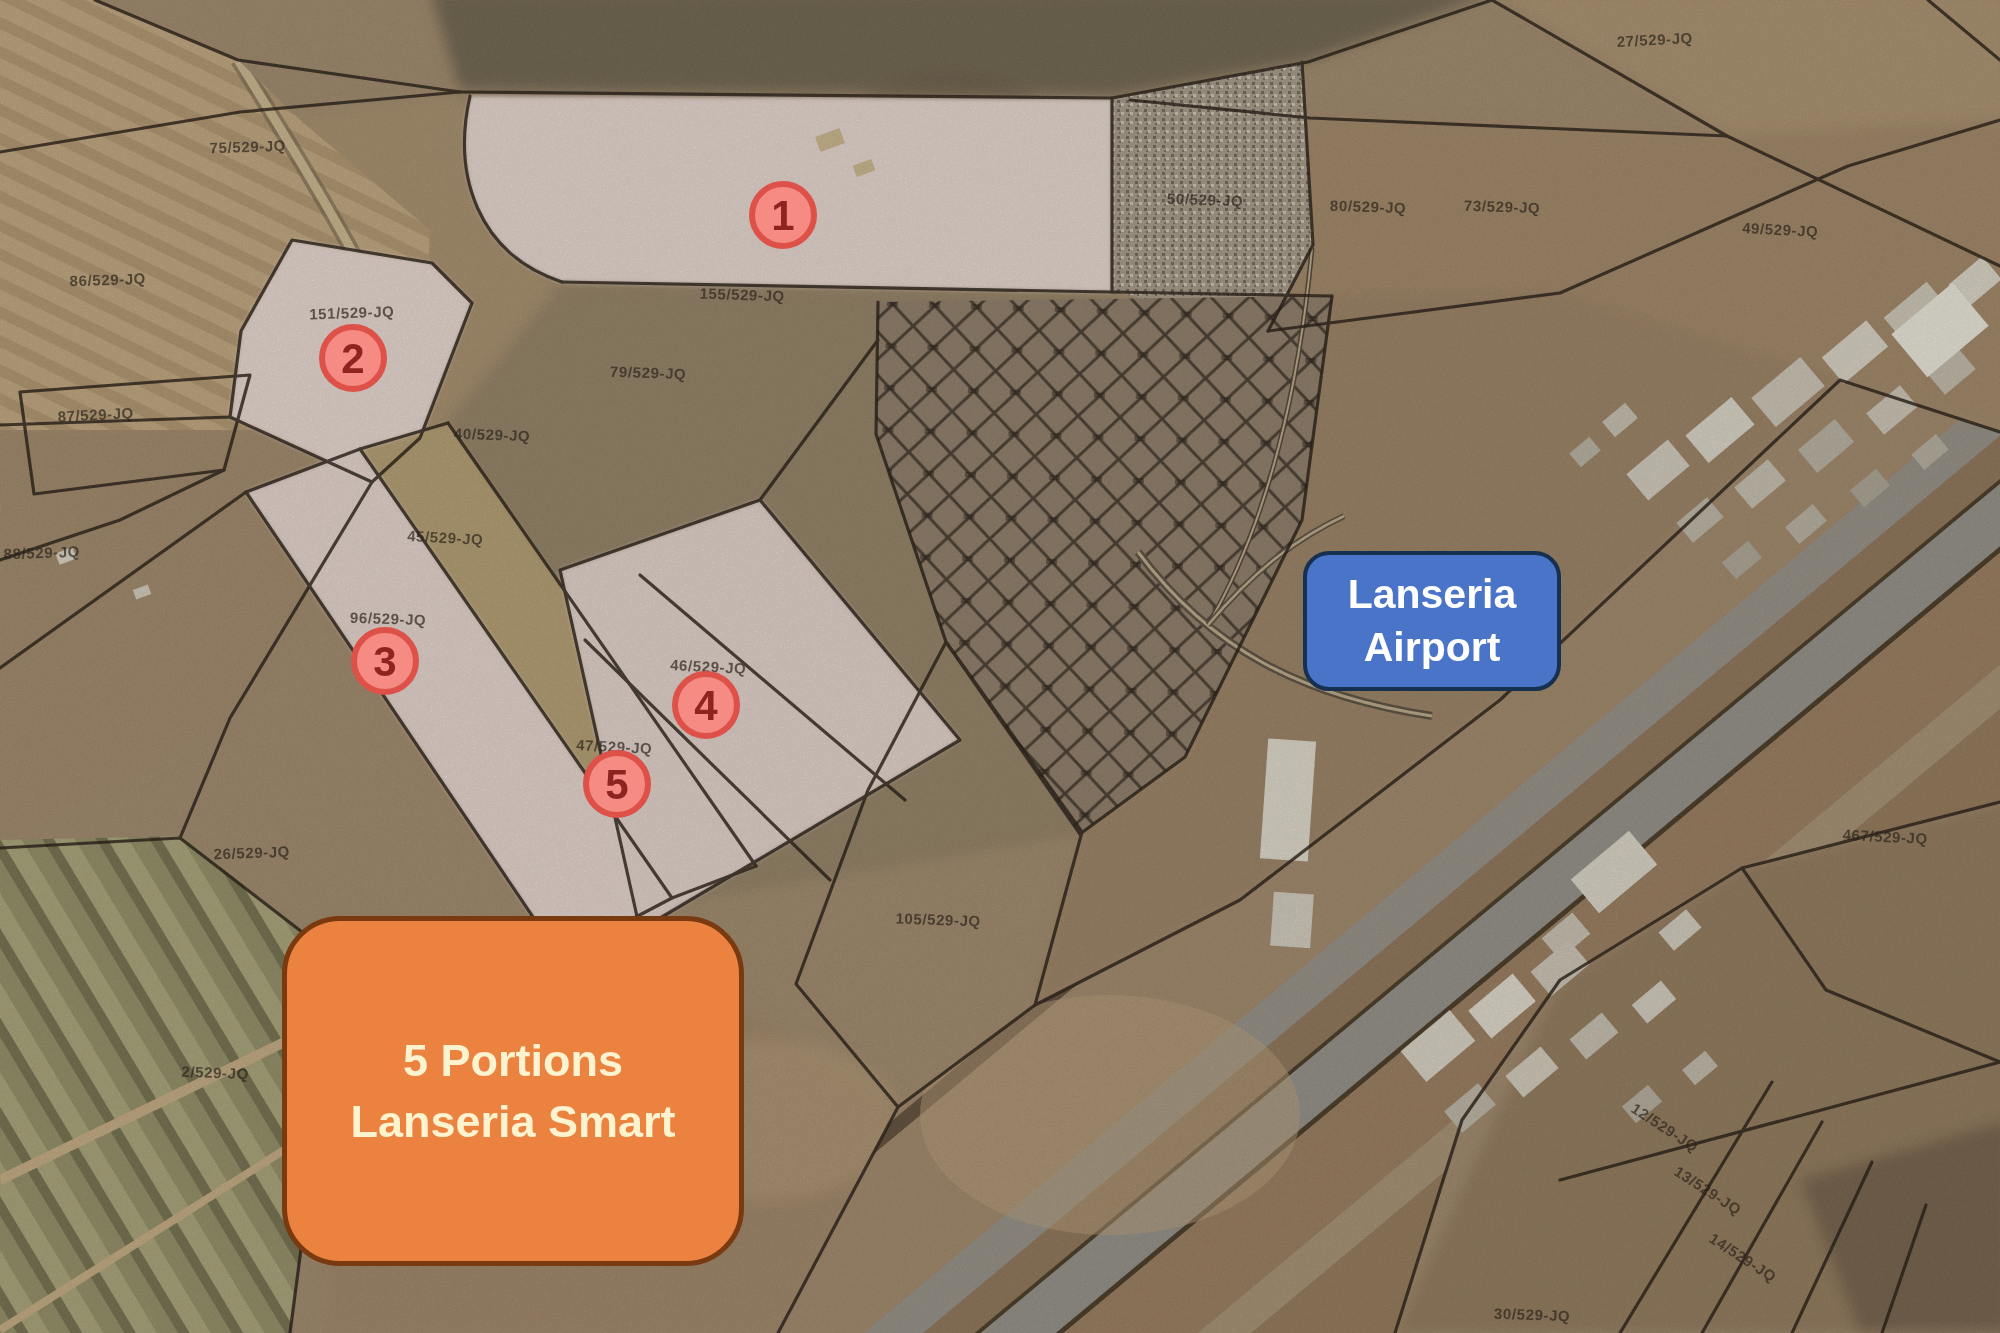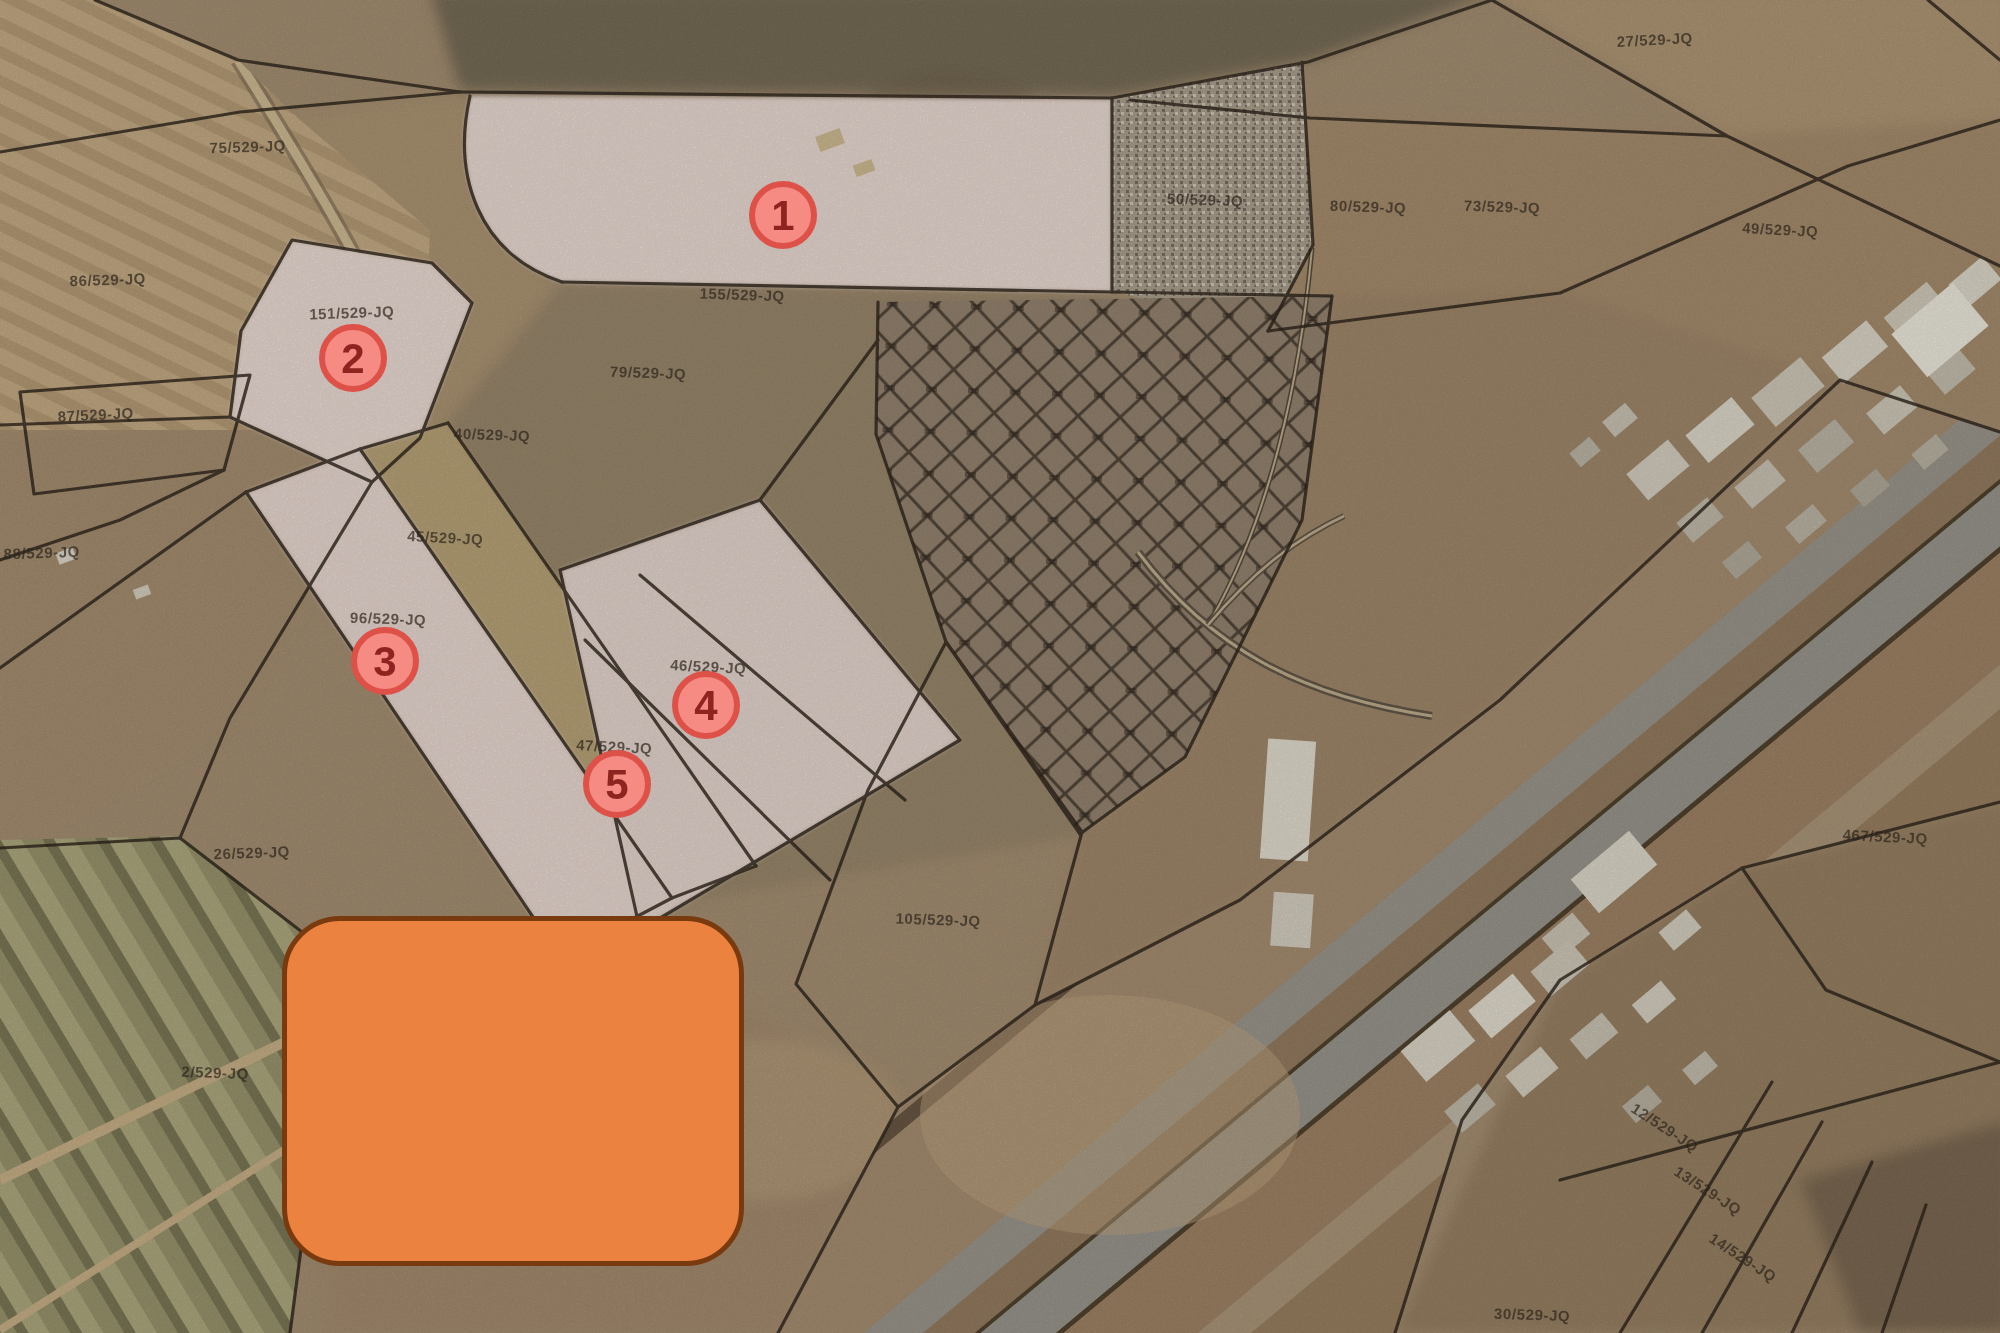--- a/index.html
+++ b/index.html
@@ -282,17 +282,23 @@
           <circle cx="706" cy="705" r="31" class="marker-circle"></circle>
           <text x="706" y="720" class="marker-number">4</text>
         </g>
         <g>
           <circle cx="617" cy="784" r="31" class="marker-circle"></circle>
           <text x="617" y="799" class="marker-number">5</text>
         </g>
       </g>
 </svg>
 
+<div class="map-box airport-box">
+  <div>Lanseria</div>
+  <div>Airport</div>
+</div>
 
 <div class="map-box info-box">
+  <div>5 Portions</div>
+  <div>Lanseria Smart</div>
 </div>
 
 </div>
 
 </body></html>

